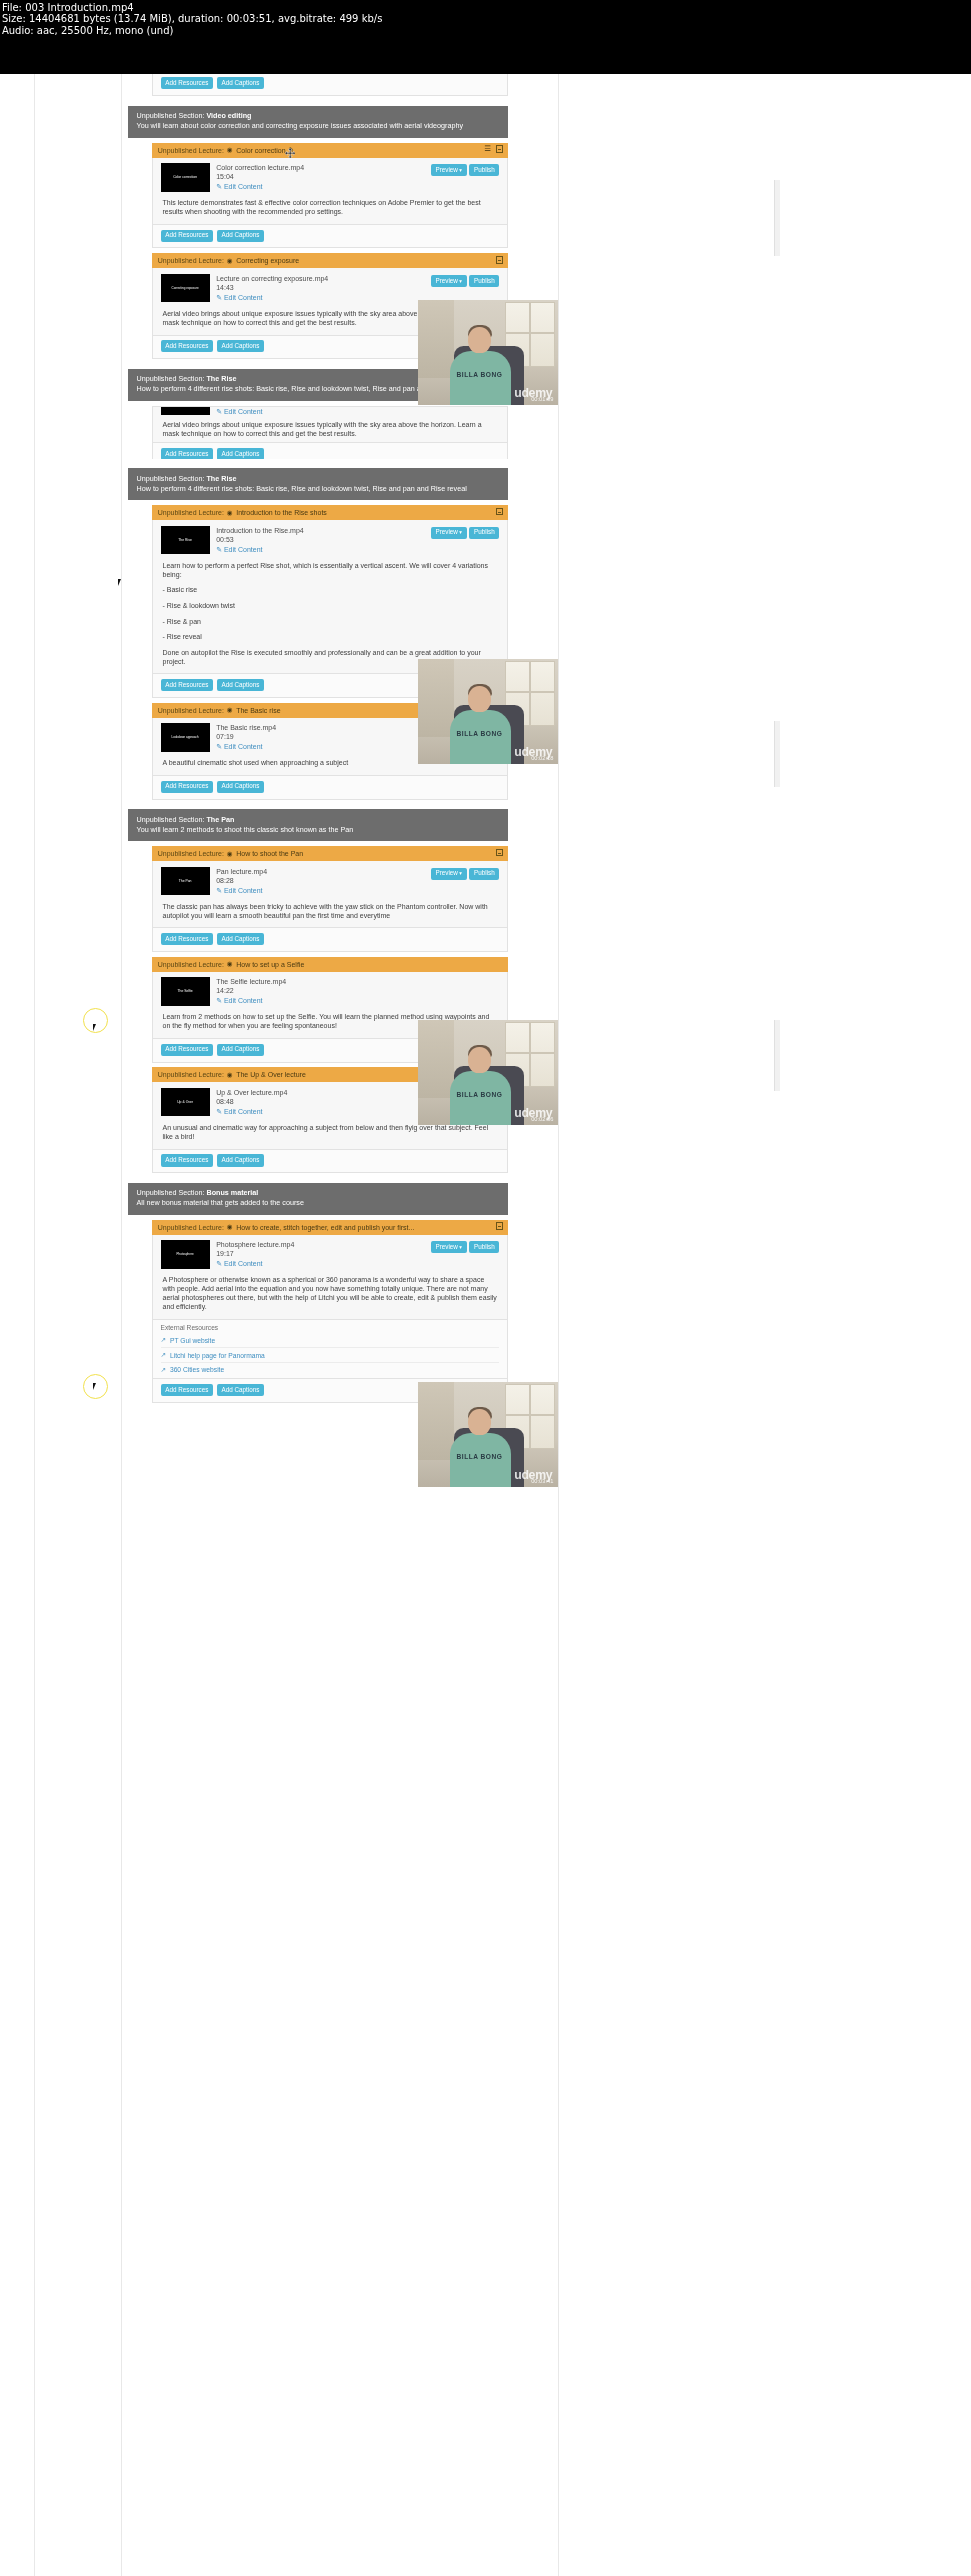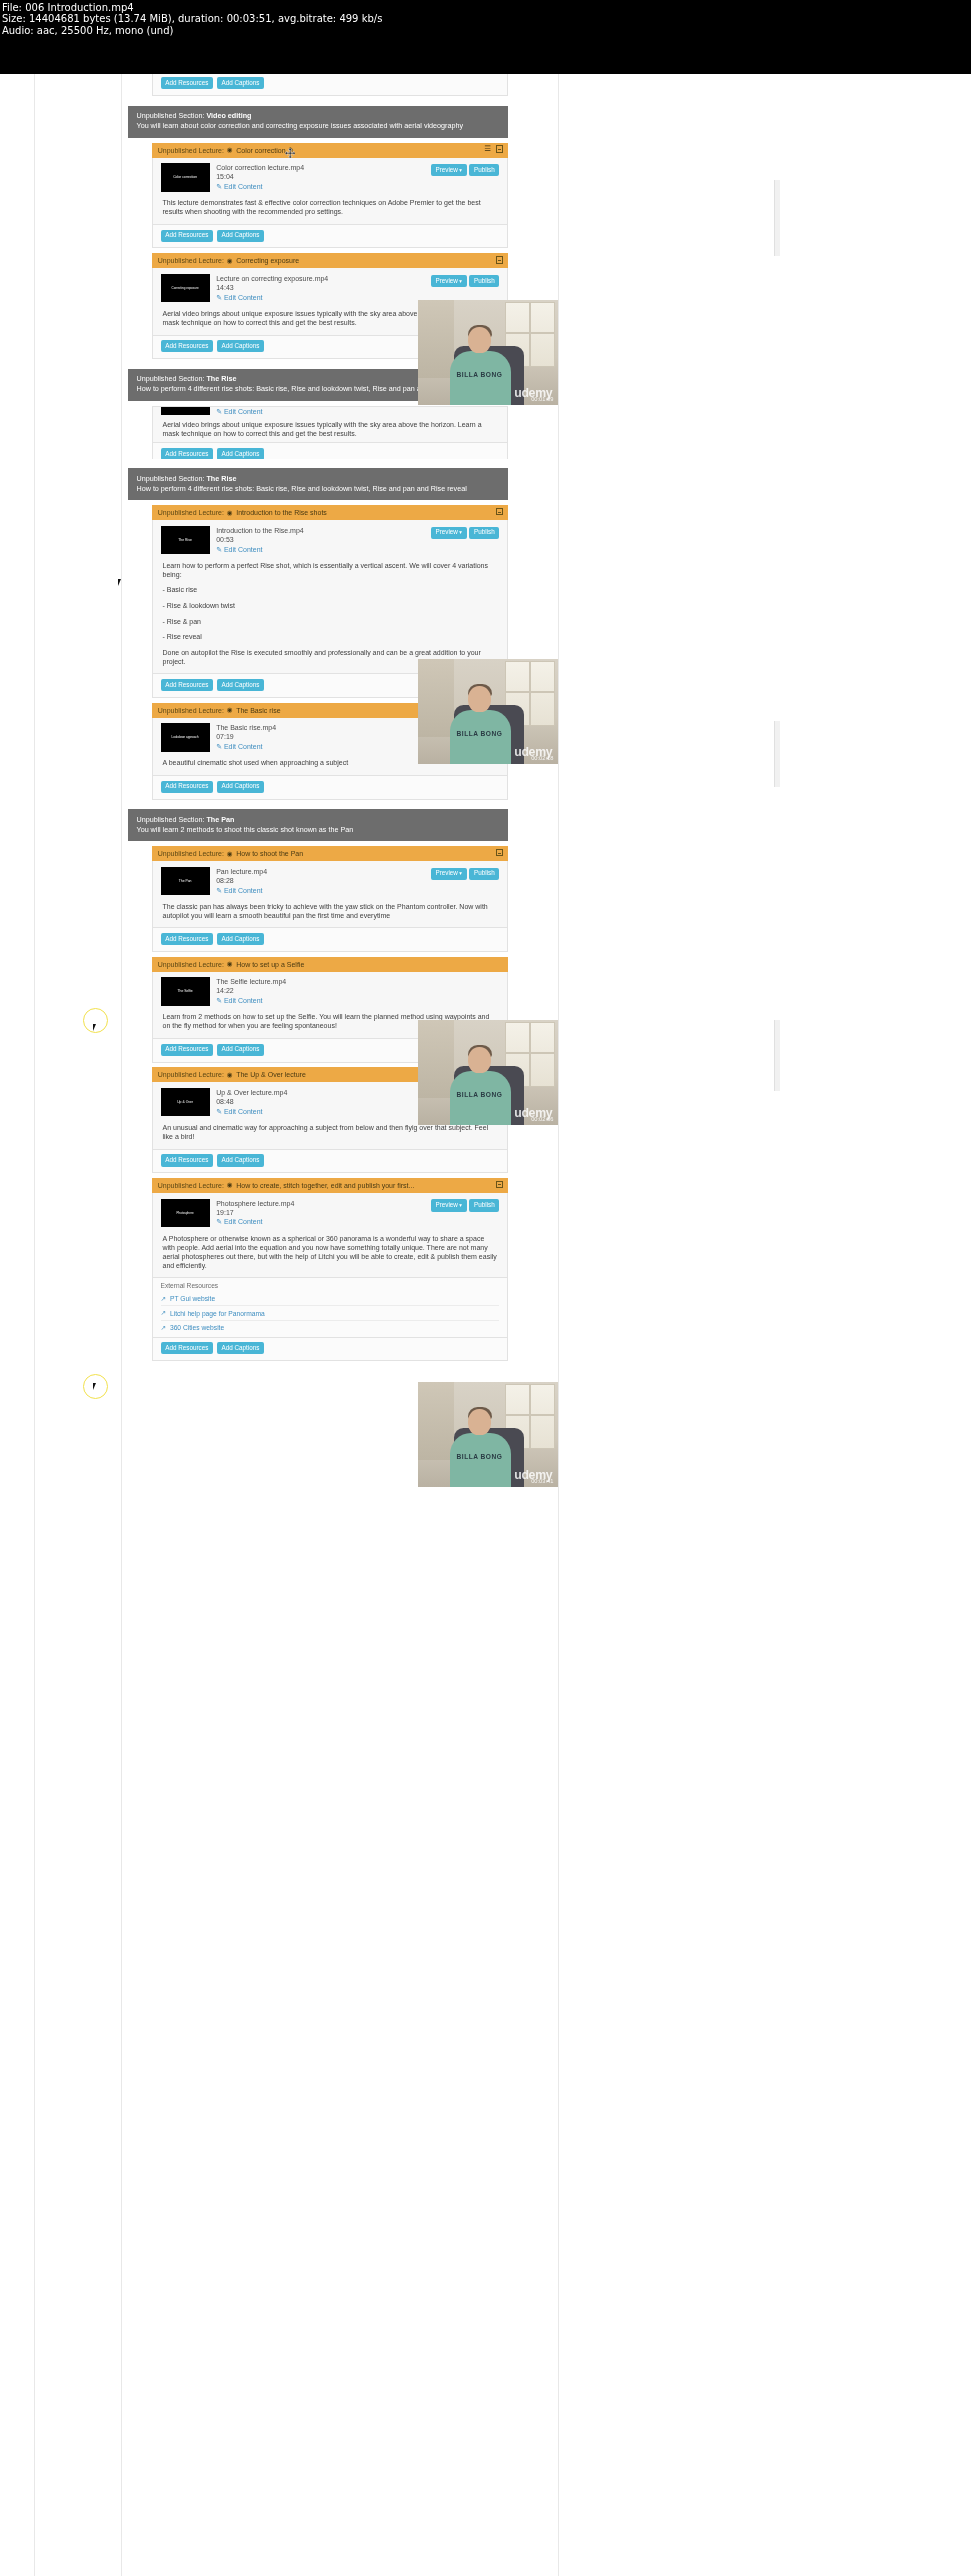--- a/index.html
+++ b/index.html
@@ -501,20 +501,27 @@
         <div class="desc">
           <p>An unusual and cinematic way for approaching a subject from below and then flyig over that subject. Feel like a bird!</p>
         </div>
         <div class="footer-bar">
           <div class="btn">Add Resources</div>
           <div class="btn">Add Captions</div>
         </div>
       </div>
     </div>
 
+    <div class="section">
+      <div class="s-title">
+        <span>Unpublished Section:</span>
+        <b>Bonus material</b>
+      </div>
+      <div class="s-desc">All new bonus material that gets added to the course</div>
+    </div>
 
     <div class="lecture">
       <div class="lec-head">
         <span class="lh-label">Unpublished Lecture:</span>
         <span class="play-ico">◉</span>
         <span class="lh-name">How to create, stitch together, edit and publish your first...</span>
         <span class="right-ico">
           <span class="ico-box"></span>
         </span>
       </div>
@@ -623,17 +630,17 @@
     <div class="person-hair"></div>
     <div class="person-head"></div>
     <div class="shirt-text">BILLA BONG</div>
     <div class="udemy">udemy</div>
     <div class="tstamp">00:03:41</div>
   </div>
 
 </div>
 
 <div id="infobar">
-  <div>File: 006 Introduction.mp4</div>
+  <div>File: 003 Introduction.mp4</div>
   <div>Size: 14404681 bytes (13.74 MiB), duration: 00:03:51, avg.bitrate: 499 kb/s</div>
   <div>Audio: aac, 25500 Hz, mono (und)</div>
 </div>
 
 
 </body></html>

